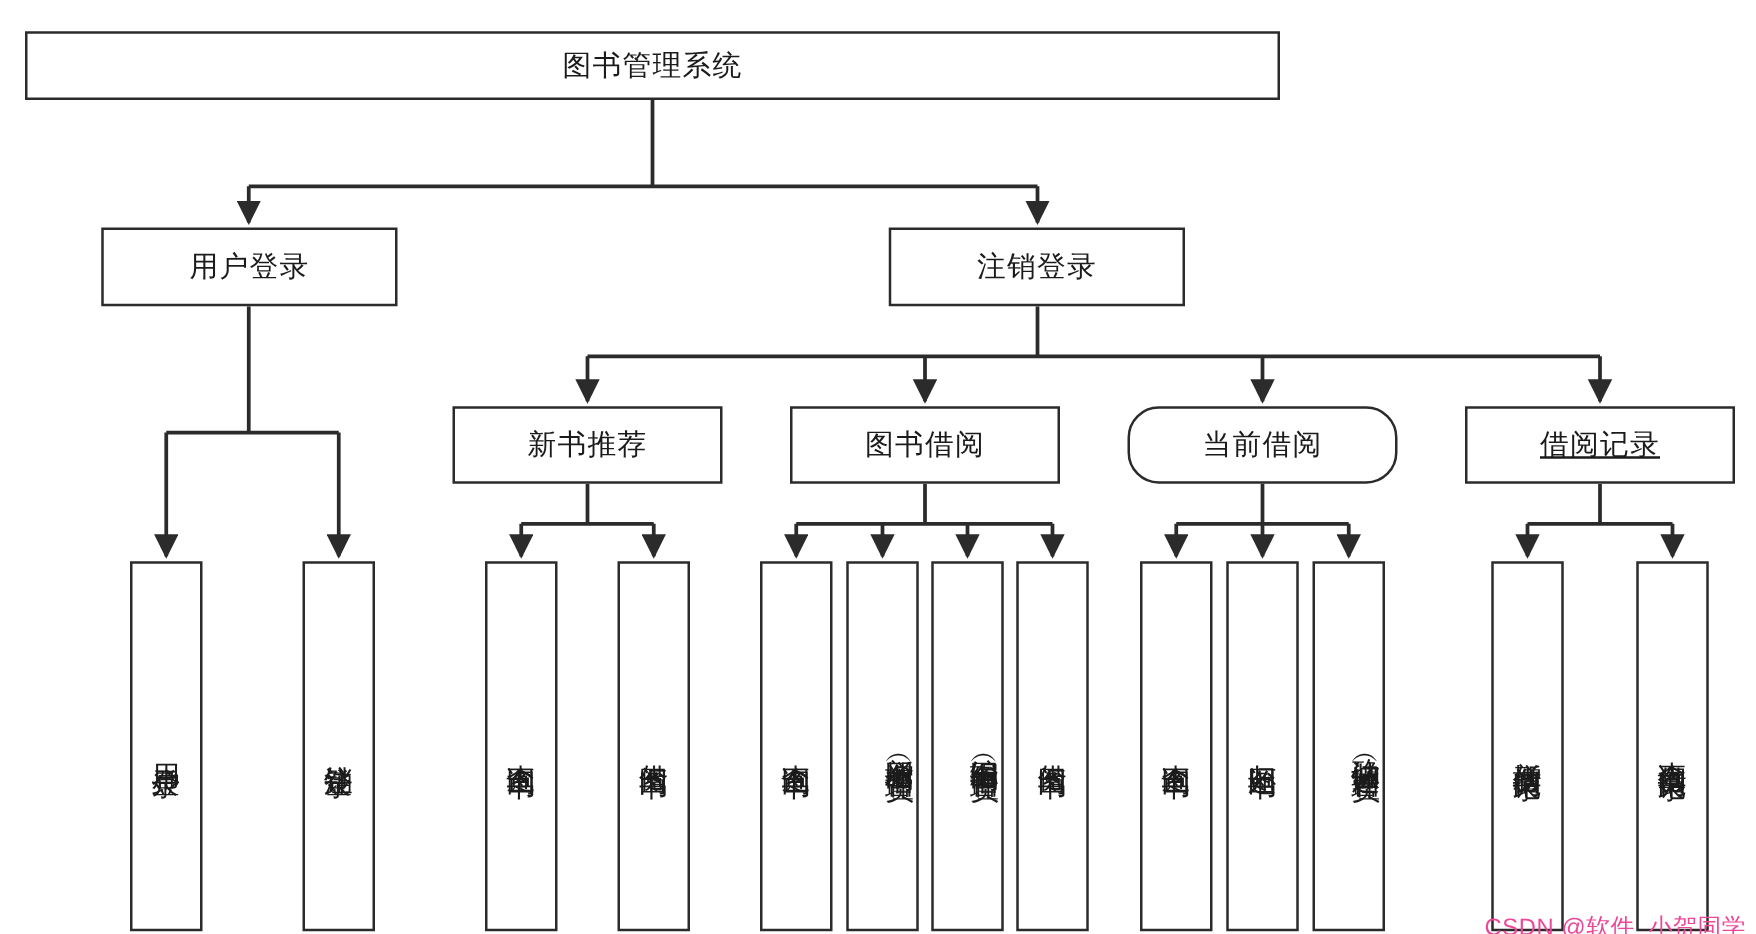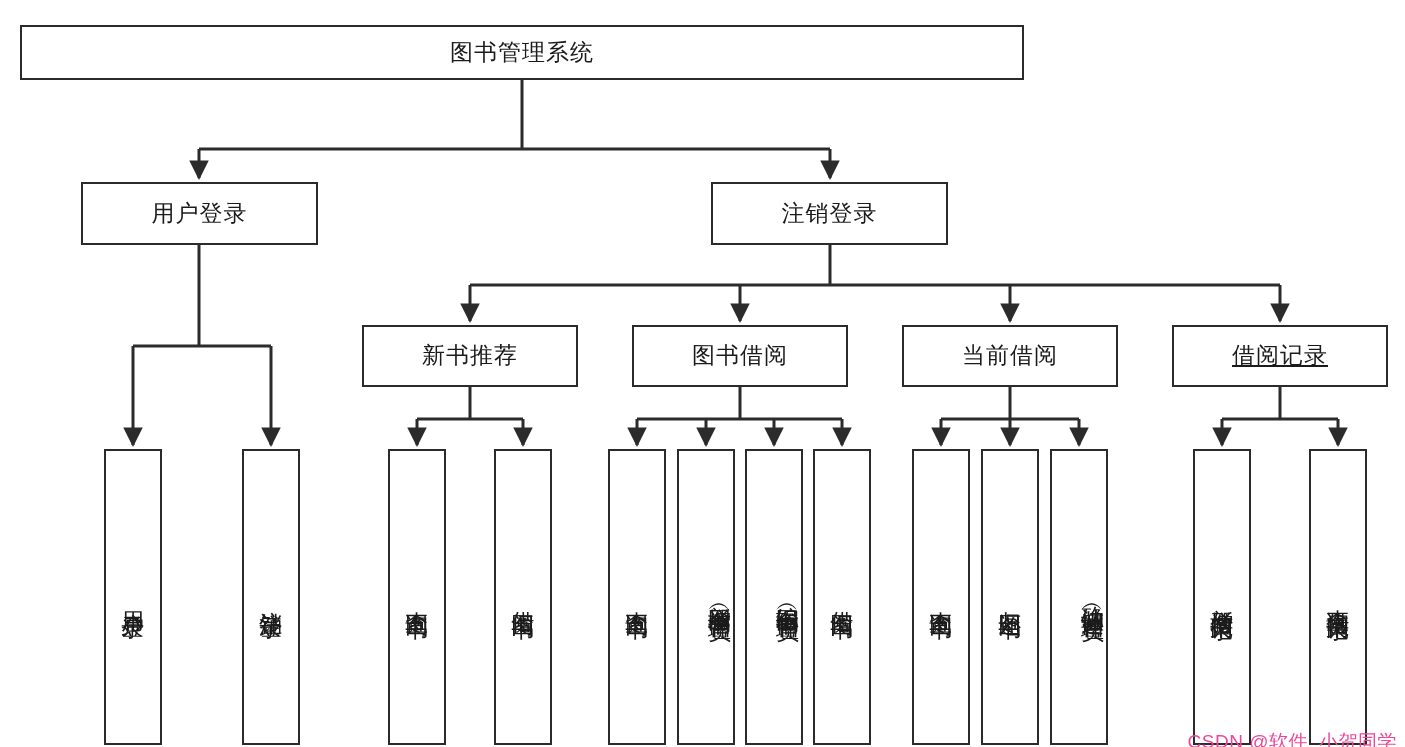--- a/index.html
+++ b/index.html
@@ -125,21 +125,21 @@
     </g>
   </svg>
 
   <div class="node node-h" style="left:20px; top:13px; width:1004px; height:55px;">图书管理系统</div>
 
   <div class="node node-h" style="left:81px; top:170px; width:237px; height:63px;">用户登录</div>
   <div class="node node-h" style="left:711px; top:170px; width:237px; height:63px;">注销登录</div>
 
   <div class="node node-h" style="left:632px; top:313px; width:216px; height:62px;">图书借阅</div>
   <div class="node node-h" style="left:362px; top:313px; width:216px; height:62px;">新书推荐</div>
-  <div class="node node-h" style="left:902px; top:313px; width:216px; height:62px;">当前借阅</div>
+  <div class="node node-h" style="left:902px; top:313px; width:216px; height:62px;border-radius:25px;">当前借阅</div>
   <div class="node node-h" style="left:1172px; top:313px; width:216px; height:62px;text-decoration:underline;">借阅记录</div>
 
   <div class="node node-v mid" style="left:104px; top:437px; width:58px; height:296px;">用户登录</div>
   <div class="node node-v mid" style="left:242px; top:437px; width:58px; height:296px;">注销登录</div>
 
   <div class="node node-v mid" style="left:388px; top:437px; width:58px; height:296px;">查询图书</div>
   <div class="node node-v mid" style="left:494px; top:437px; width:58px; height:296px;">借阅图书</div>
 
   <div class="node node-v mid" style="left:608px; top:437px; width:58px; height:296px;">查询图书</div>
   <div class="node node-v" style="left:677px; top:437px; width:58px; height:296px;">新增图书（管理员）</div>

